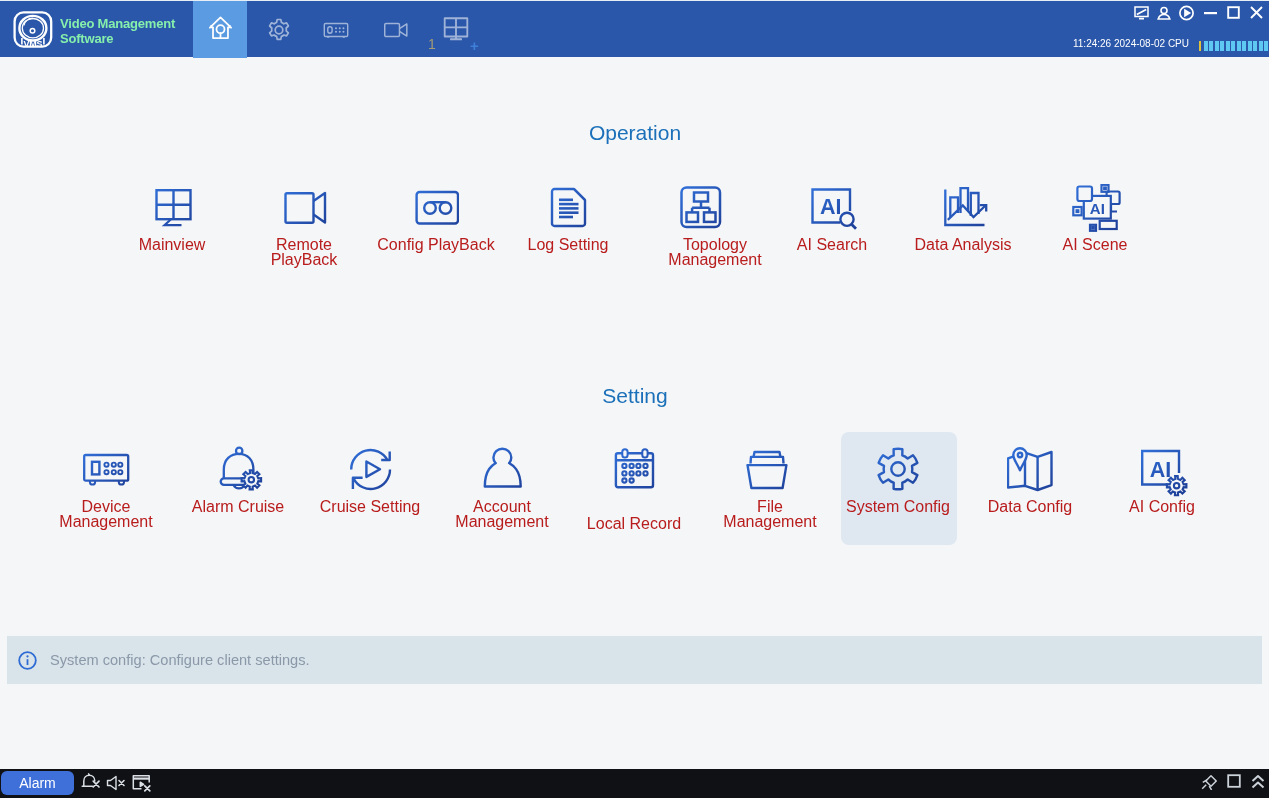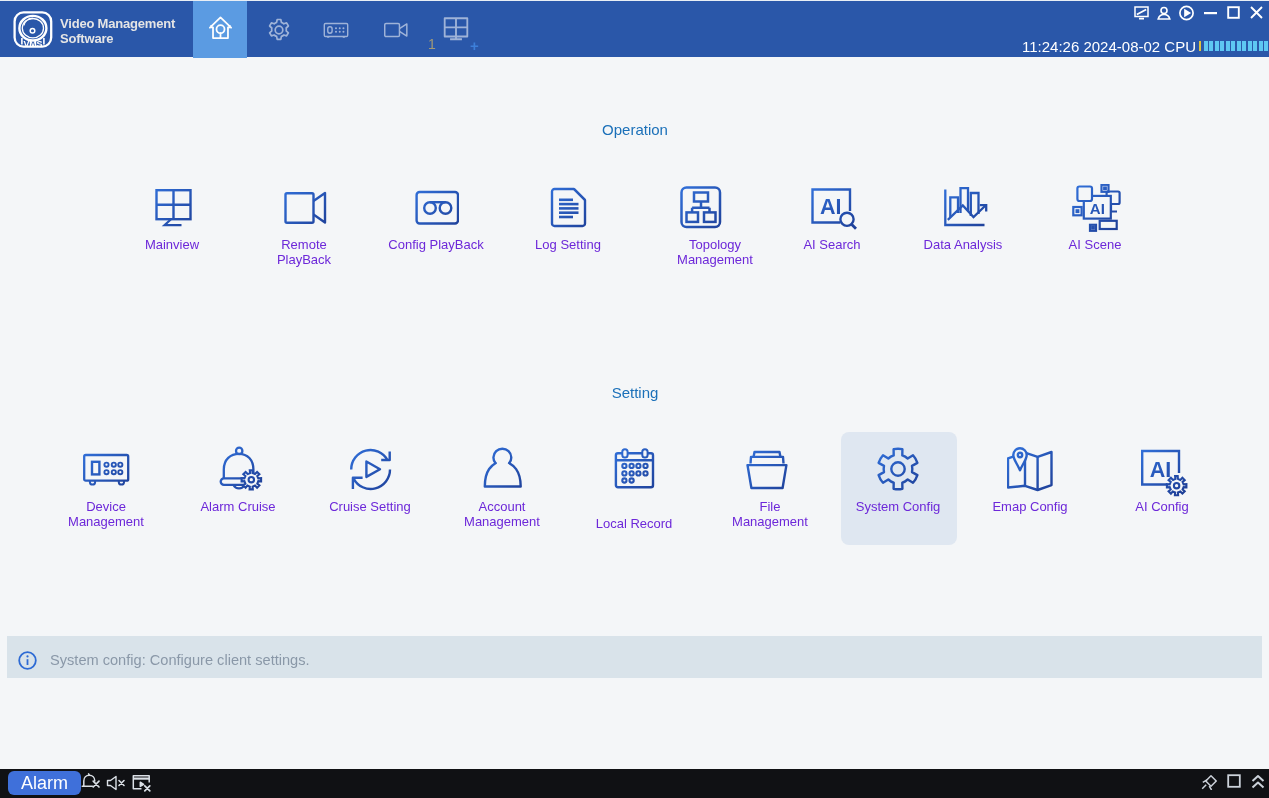--- a/index.html
+++ b/index.html
@@ -5,39 +5,39 @@
 html,body{margin:0;padding:0;}
 body{width:1269px;height:798px;position:relative;overflow:hidden;
   background:#f4f6f8;font-family:"Liberation Sans",sans-serif;}
 .abs{position:absolute;}
 
 #topbar{position:absolute;left:0;top:1px;width:1269px;height:56px;background:#2a57a9;}
 #topline{position:absolute;left:0;top:0;width:1269px;height:1px;background:#e8eef5;z-index:5;}
 #activetab{position:absolute;left:193px;top:0;width:54px;height:57px;background:#5b9be2;}
 .navicon{position:absolute;top:16px;width:26px;height:26px;}
 #logo{position:absolute;left:13px;top:10px;}
-#apptitle{position:absolute;left:60px;top:15px;color:#e5e5e5;font-size:13px;font-weight:bold;line-height:15px;letter-spacing:-0.2px;}
+#apptitle{position:absolute;left:60px;top:15px;color:#86efac;font-size:13px;font-weight:bold;line-height:15px;letter-spacing:-0.2px;}
 #screennum{position:absolute;left:428px;top:35px;color:#a39a76;font-size:14px;}
 #plusbtn{position:absolute;left:470px;top:36px;color:#3d7fd9;font-size:15px;font-weight:bold;}
-#clock{position:absolute;right:73px;top:37px;color:#fff;font-size:15px;}
+#clock{position:absolute;right:80px;top:37px;color:#fff;font-size:10px;}
 #cpumeter{position:absolute;left:1199px;top:40px;height:10px;}
 .seg{position:absolute;top:0;width:4.2px;height:10px;background:#5ec7f2;}
 
-.heading{position:absolute;width:300px;text-align:center;color:#1b70b9;font-size:15px;}
+.heading{position:absolute;width:300px;text-align:center;color:#1b70b9;font-size:21px;}
 
 .item{position:absolute;width:132px;text-align:center;}
-.item .lb{margin-top:0;font-size:13px;line-height:14.5px;color:#6d28d9;}
+.item .lb{margin-top:0;font-size:16px;line-height:14.5px;color:#b91c1c;}
 #hilite{position:absolute;left:841px;top:432px;width:116px;height:113px;background:#dfe7f1;border-radius:8px;}
 
-#infobar{position:absolute;left:7px;top:636px;width:1255px;height:42px;background:#d9e3ea;}
+#infobar{position:absolute;left:7px;top:636px;width:1255px;height:48px;background:#d9e3ea;}
 #infotext{position:absolute;left:43px;top:16px;color:#8a98a8;font-size:14.6px;}
 
 #bottombar{position:absolute;left:0;top:769px;width:1269px;height:29px;background:#101114;}
-#alarmbtn{position:absolute;left:8px;top:2px;width:73px;height:24px;background:#3f70da;border-radius:6px;
-  color:#fff;font-size:18px;text-align:center;line-height:24px;}
+#alarmbtn{position:absolute;left:1px;top:2px;width:73px;height:24px;background:#3f70da;border-radius:6px;
+  color:#fff;font-size:14px;text-align:center;line-height:24px;}
 </style>
 </head>
 <body>
 <svg width="0" height="0" style="position:absolute">
 <defs>
 <linearGradient id="gi" gradientUnits="userSpaceOnUse" x1="0" y1="0" x2="46" y2="46">
 <stop offset="0" stop-color="#3273de"></stop>
         <stop offset="1" stop-color="#1e3f97"></stop>
 </linearGradient>
 </defs>
@@ -320,21 +320,21 @@
     <div class="lb">System Config</div>
   </div>
 
 <svg class="abs" style="left:1007px;top:446px" width="46" height="46" viewBox="0 0 46 46" fill="none" stroke="url(#gi)" stroke-width="2.4" stroke-linejoin="round">
  <path d="M1 12.3 L18 6.6 L30.6 10.8 L44.5 6 V39.1 L30.6 44 L18 39.8 L1 41.5 Z" transform="translate(0,0)"></path>
  <path d="M18 6.6 V39.8 M30.6 10.8 V44"></path>
  <path d="M13 2.3 a6.7 6.7 0 0 1 6.7 6.7 c0 4.3 -3.4 7.8 -6.7 15.3 c-3.3 -7.5 -6.7 -11 -6.7 -15.3 a6.7 6.7 0 0 1 6.7 -6.7 Z" fill="#f4f6f8"></path>
  <circle cx="13" cy="9" r="2.2"></circle>
 </svg>
 <div class="item" style="left:964px;top:500px">
-    <div class="lb">Emap Config</div>
+    <div class="lb">Data Config</div>
   </div>
 
 <svg class="abs" style="left:1139px;top:446px" width="50" height="52" viewBox="0 0 50 52" fill="none" stroke="url(#gi)" stroke-width="2.4">
  <path d="M40 27 V5 H3.2 V38.5 H28"></path>
  <text x="21.5" y="31" font-size="21.5" font-weight="bold" text-anchor="middle" fill="url(#gi)" stroke="none" font-family="Liberation Sans">AI</text>
  <path d="M36.1 30.1 L38.7 30.1 L38.9 32.9 L41.3 33.9 L43.4 31.8 L45.7 34.1 L43.6 35.9 L44.6 38.3 L47.4 38.1 L47.4 41.3 L44.6 41.1 L43.6 43.5 L45.7 45.3 L43.4 47.6 L41.3 45.5 L38.9 46.5 L39.1 49.3 L35.9 49.3 L36.1 46.5 L33.7 45.5 L31.9 47.6 L29.6 45.3 L31.7 43.5 L30.7 41.1 L27.9 41.3 L27.9 38.1 L30.7 38.3 L31.7 35.9 L29.6 34.1 L31.9 31.8 L34 33.9 L36.4 32.9 Z" stroke-width="2.1" fill="#f4f6f8"></path>
  <circle cx="37.6" cy="39.7" r="2.7" stroke-width="2.1"></circle>
 </svg>
 <div class="item" style="left:1096px;top:500px">
     <div class="lb">AI Config</div>

